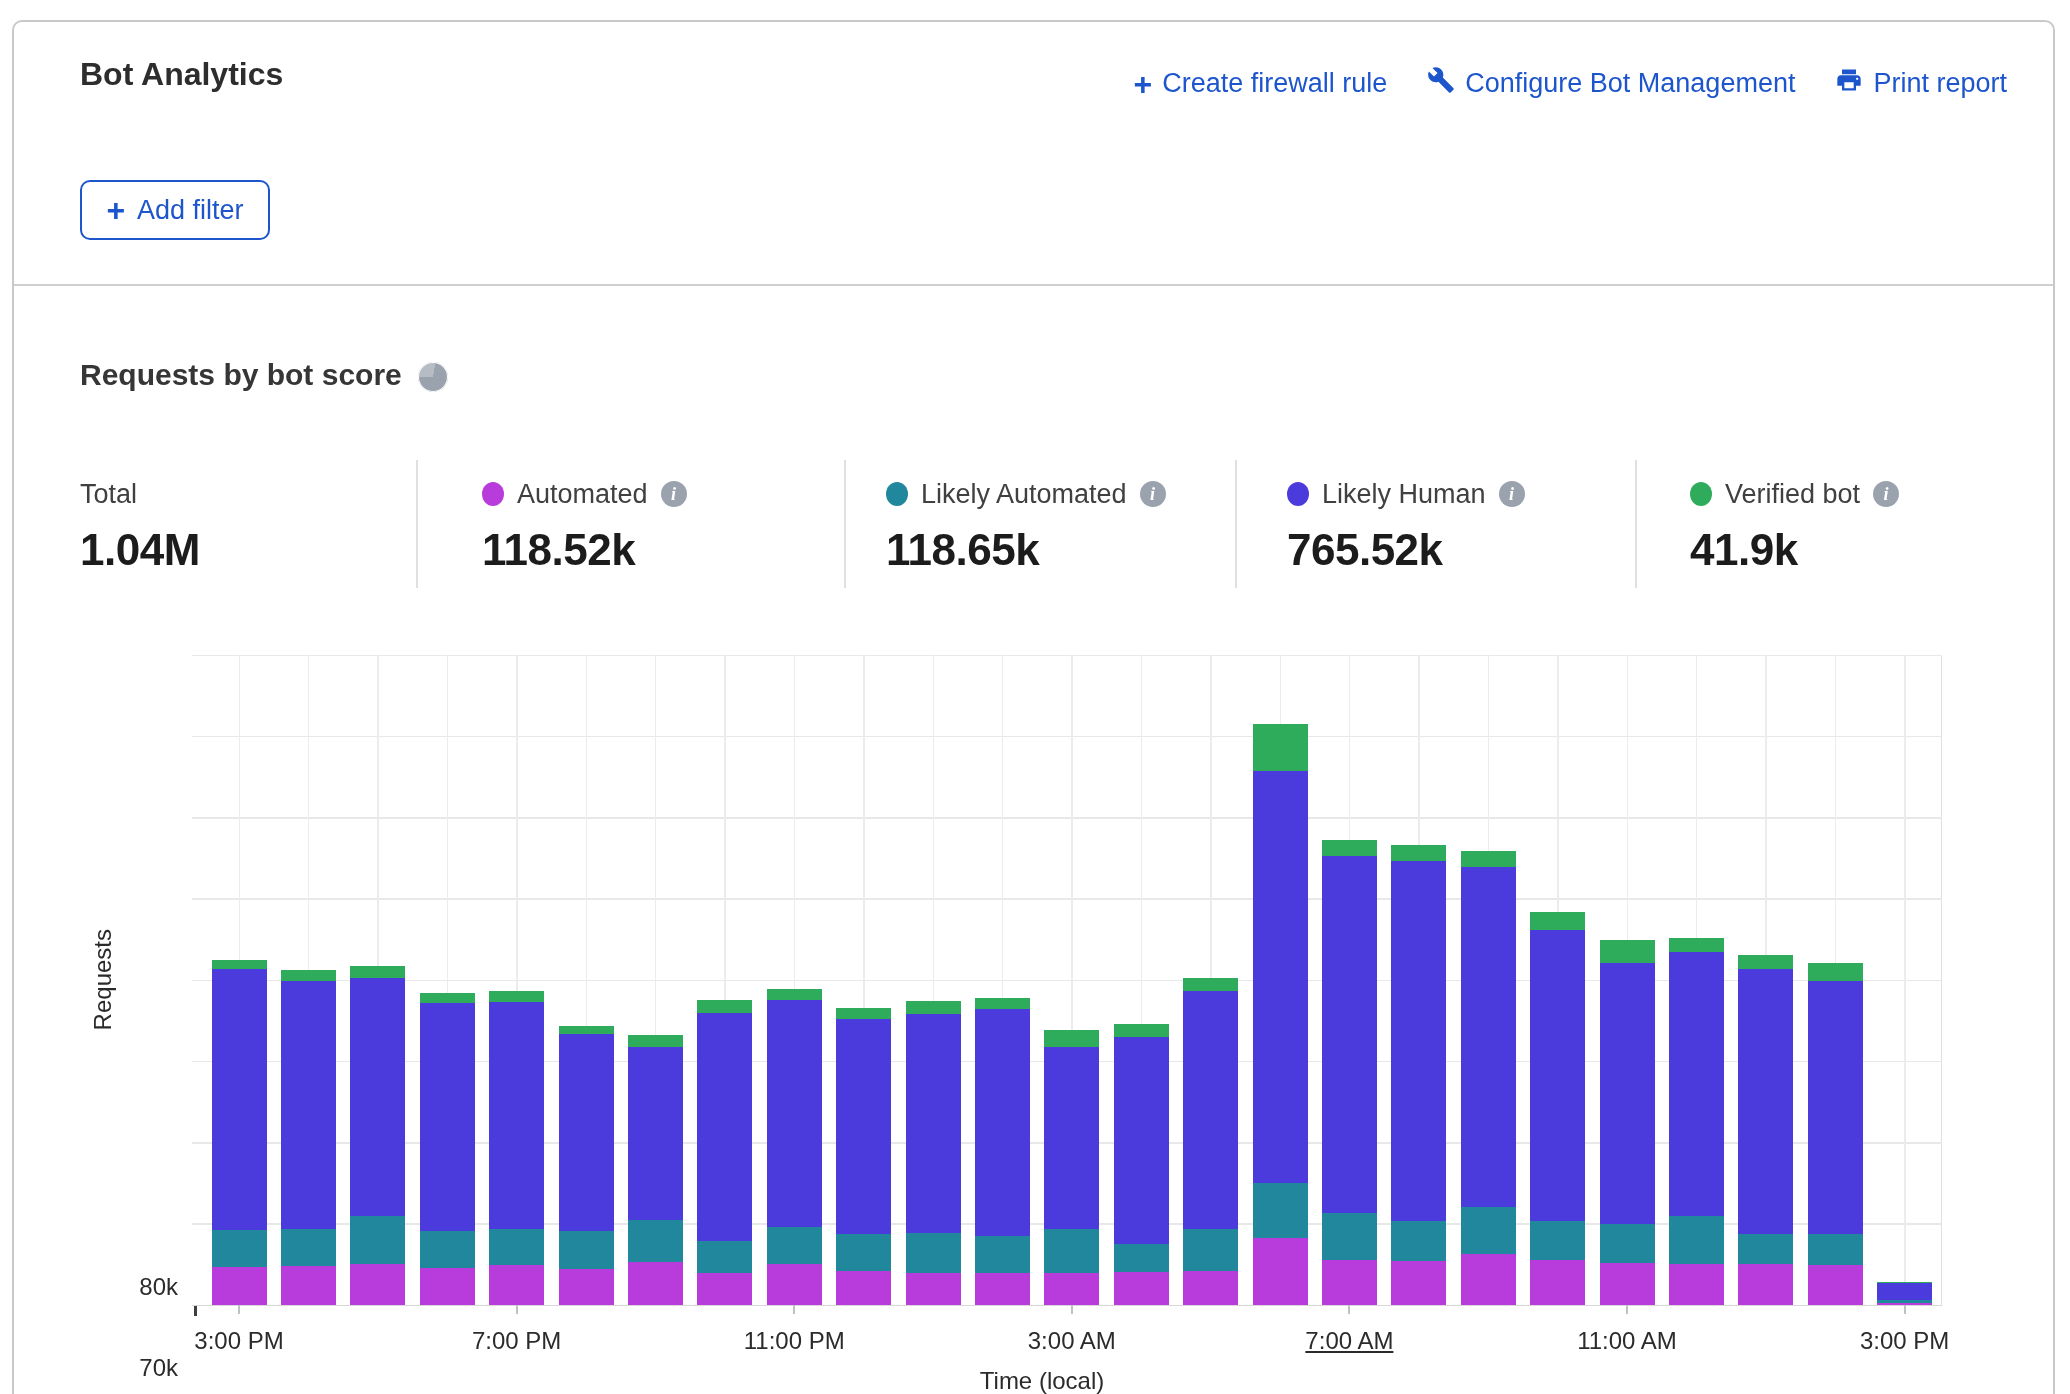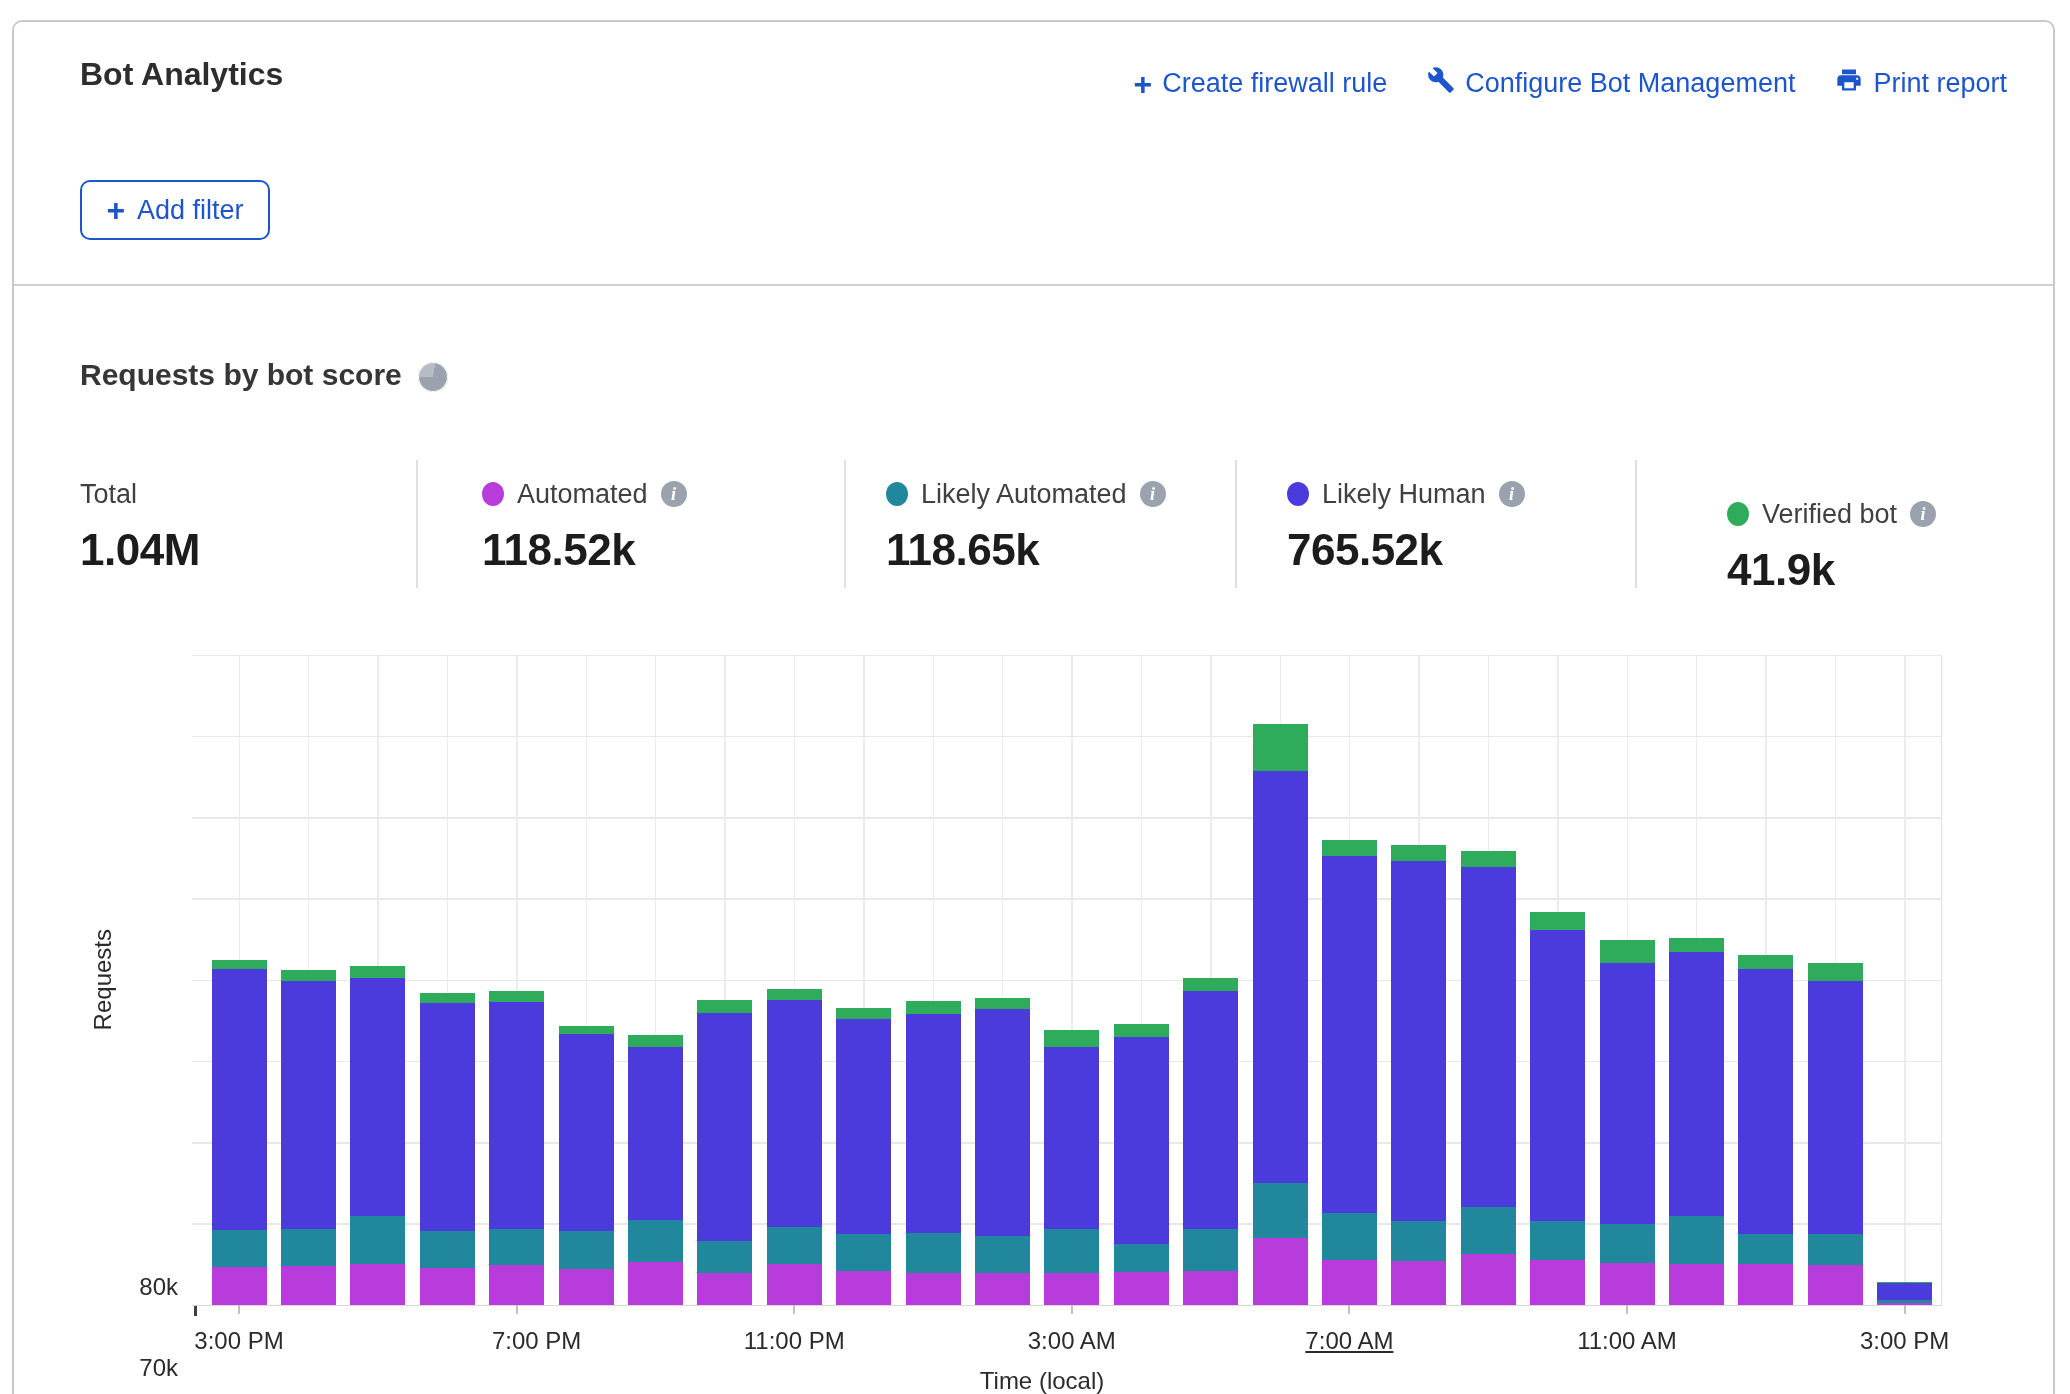--- a/index.html
+++ b/index.html
@@ -122,21 +122,21 @@
     <div class="stat-divider" style="left:1221px;"></div>
     <div class="stat-col" style="left:1273px;">
       <div class="stat-head">
         <span class="legend-dot" style="background:#4b3bdc;"></span>
         <span>Likely Human</span>
         <span class="info-icon">i</span>
       </div>
       <div class="stat-value">765.52k</div>
     </div>
     <div class="stat-divider" style="left:1621px;"></div>
-    <div class="stat-col" style="left:1713px;margin-top:20px;">
+    <div class="stat-col" style="left:1676px;">
       <div class="stat-head">
         <span class="legend-dot" style="background:#2fac5b;"></span>
         <span>Verified bot</span>
         <span class="info-icon">i</span>
       </div>
       <div class="stat-value">41.9k</div>
     </div>
 
     <div class="chart">
       <div class="yaxis-title">
@@ -325,21 +325,21 @@
           </div>
           <div class="bar" style="left: 1685.1px; height: 650px;">
             <div class="seg" style="bottom: 0px; height: 2.4375px; background: rgb(184, 60, 219);"></div>
             <div class="seg" style="bottom: 2.4375px; height: 2.4375px; background: rgb(33, 135, 157);"></div>
             <div class="seg" style="bottom: 4.875px; height: 17.0625px; background: rgb(75, 59, 220);"></div>
             <div class="seg" style="bottom: 21.9375px; height: 0.8125px; background: rgb(47, 172, 91);"></div>
           </div>
           <div class="xtick" style="left: 46px;"></div>
           <div class="xlab" style="left: 47px;">3:00 PM</div>
           <div class="xtick" style="left: 323.6px;"></div>
-          <div class="xlab" style="left: 324.6px; margin-left: 20px;">7:00 PM</div>
+          <div class="xlab" style="left: 324.6px;">7:00 PM</div>
           <div class="xtick" style="left: 601.2px;"></div>
           <div class="xlab" style="left: 602.2px;">11:00 PM</div>
           <div class="xtick" style="left: 878.8px;"></div>
           <div class="xlab" style="left: 879.8px;">3:00 AM</div>
           <div class="xtick" style="left: 1156.4px;"></div>
           <div class="xlab" style="left: 1157.4px; text-decoration: underline;">7:00 AM</div>
           <div class="xtick" style="left: 1434px;"></div>
           <div class="xlab" style="left: 1435px;">11:00 AM</div>
           <div class="xtick" style="left: 1711.6px;"></div>
           <div class="xlab" style="left: 1712.6px;">3:00 PM</div>

